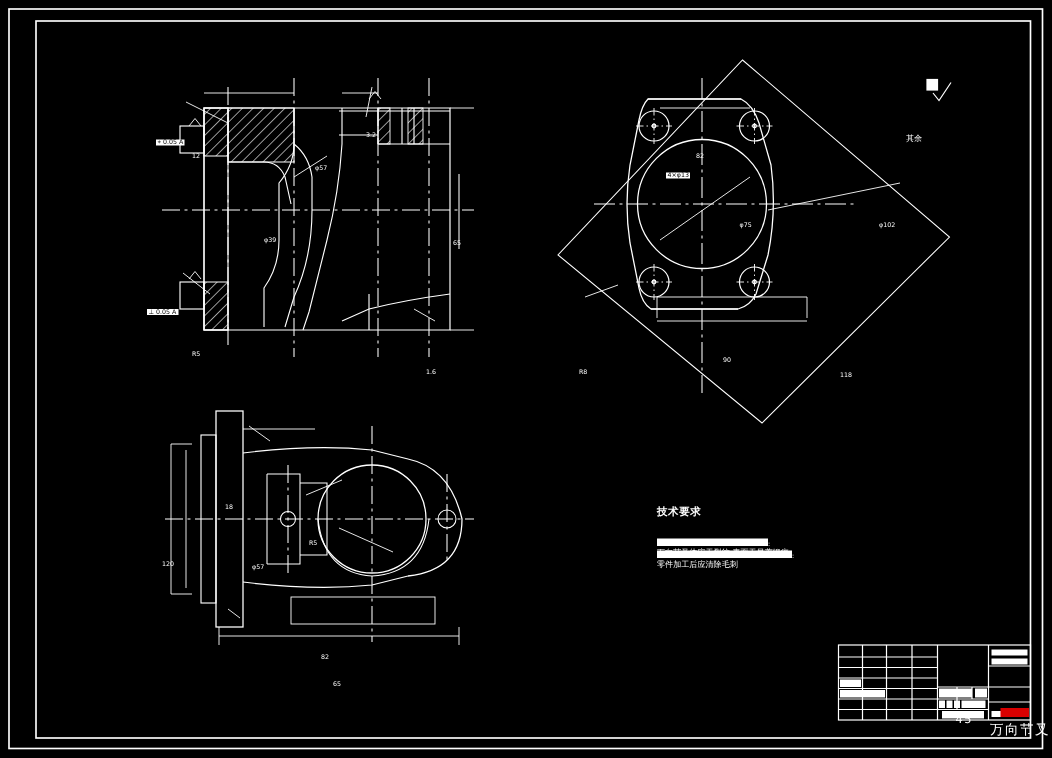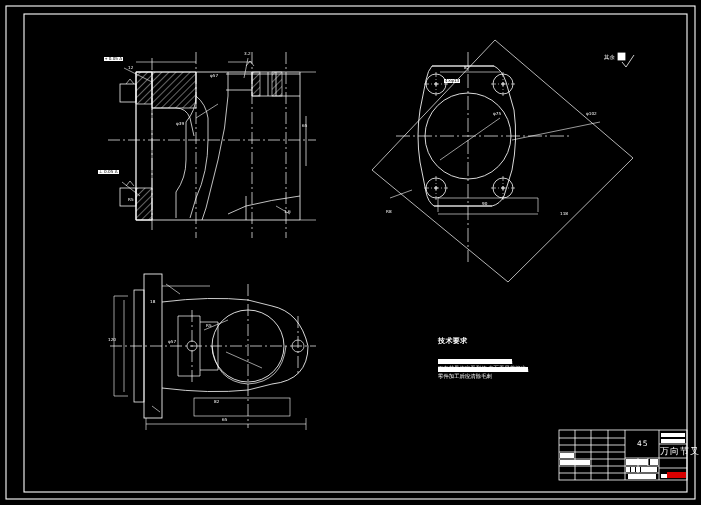--- a/index.html
+++ b/index.html
@@ -1,21 +1,21 @@
 <!DOCTYPE html>
 <html><head>
 <meta charset="utf-8">
 <style>
   html,body{margin:0;padding:0;background:#000;}
   body{width:701px;height:505px;overflow:hidden;
        font-family:"DejaVu Sans","Liberation Sans",sans-serif;color:#fff;}
   #stage{position:relative;width:701px;height:497px;background:#000;}
   svg{position:absolute;left:0;top:0;}
   .lbl{position:absolute;color:#fff;font-family:"DejaVu Sans","Liberation Sans",sans-serif;
-       white-space:nowrap;line-height:1;}
+       white-space:nowrap;line-height:1;margin-top:36px;}
   .tiny{font-size:4.2px;}
   .cjk{font-size:7px;font-weight:bold;letter-spacing:.4px;}
   .cjk-sm{font-size:5.4px;}
   .title-cjk{font-size:9px;font-weight:normal;letter-spacing:1px;}
   .mat{font-size:7.5px;letter-spacing:1px;}
   .hl{background:#fff;color:#000;display:inline-block;}
 </style>
 </head>
 <body>
 

